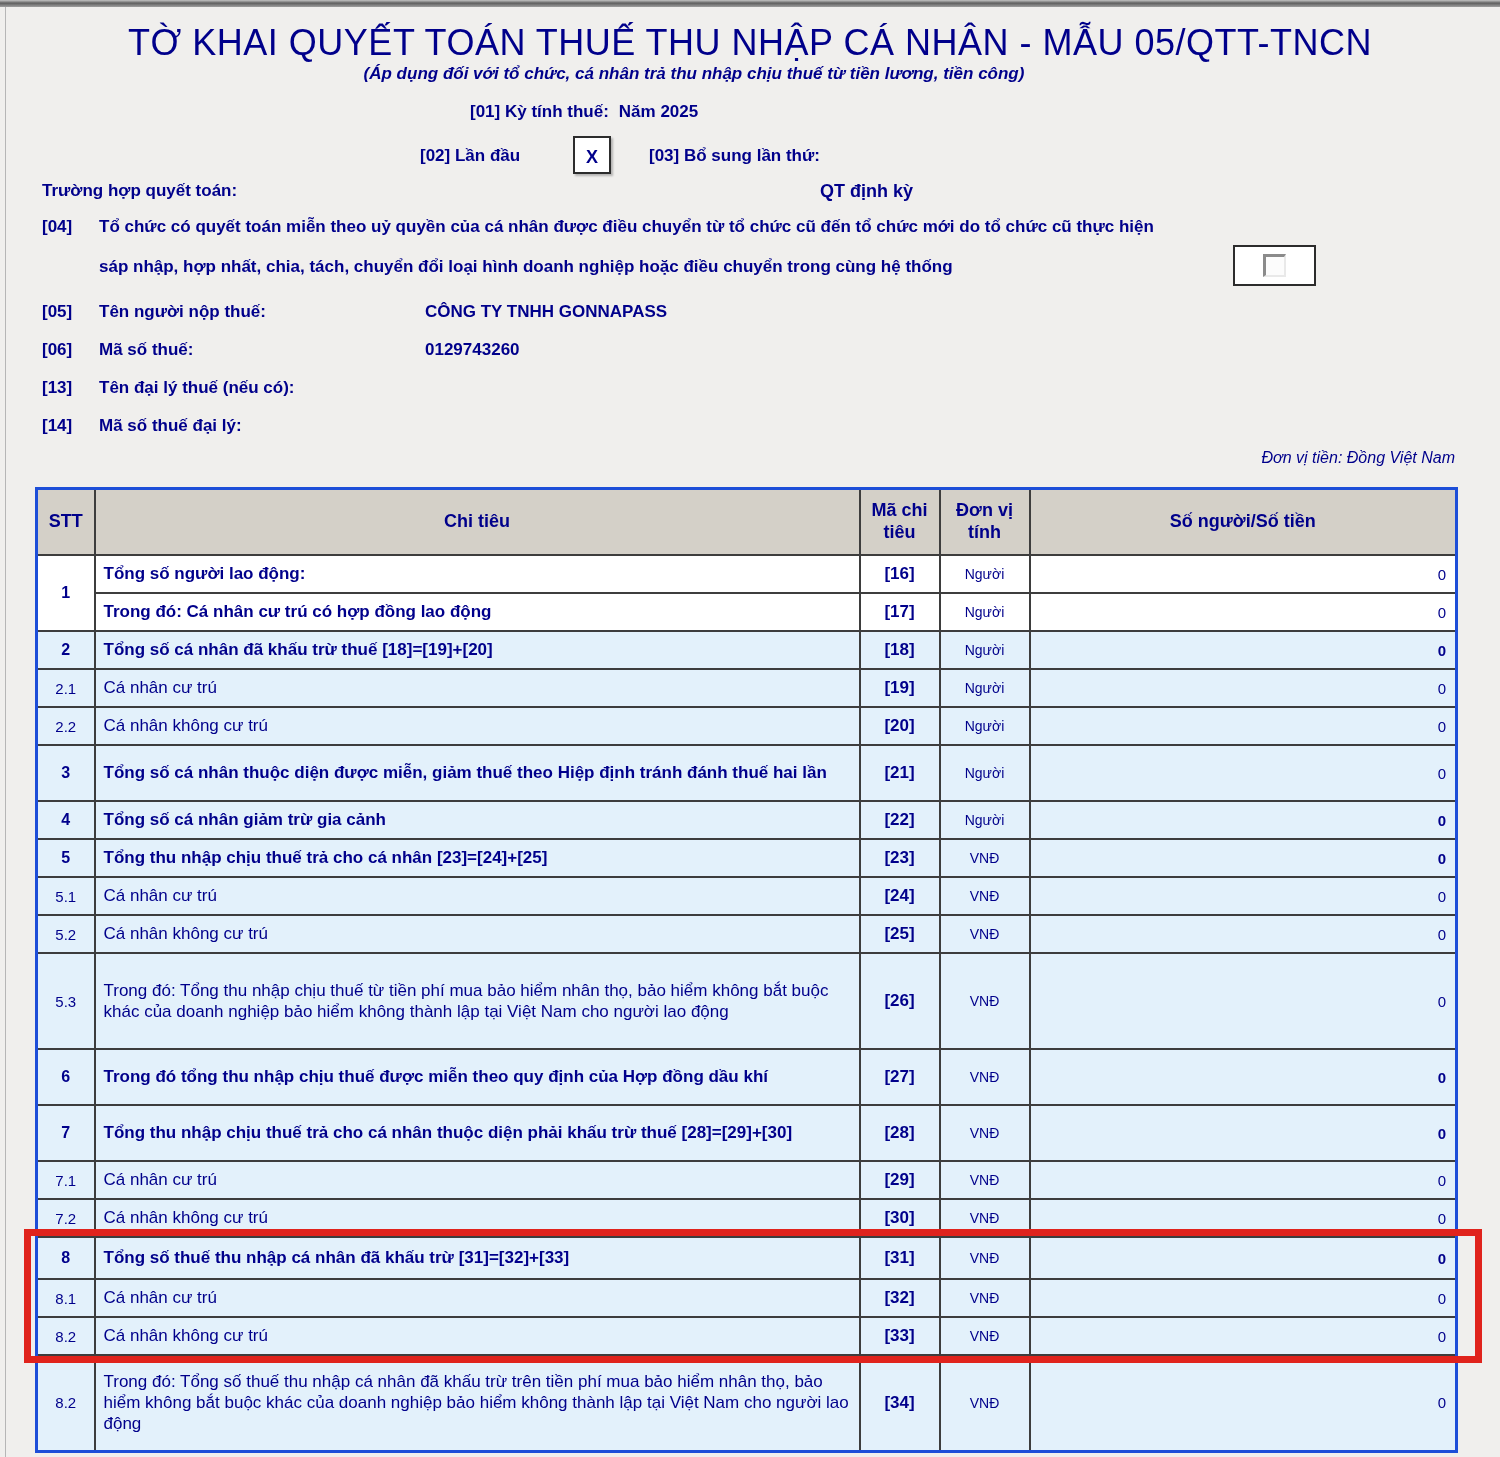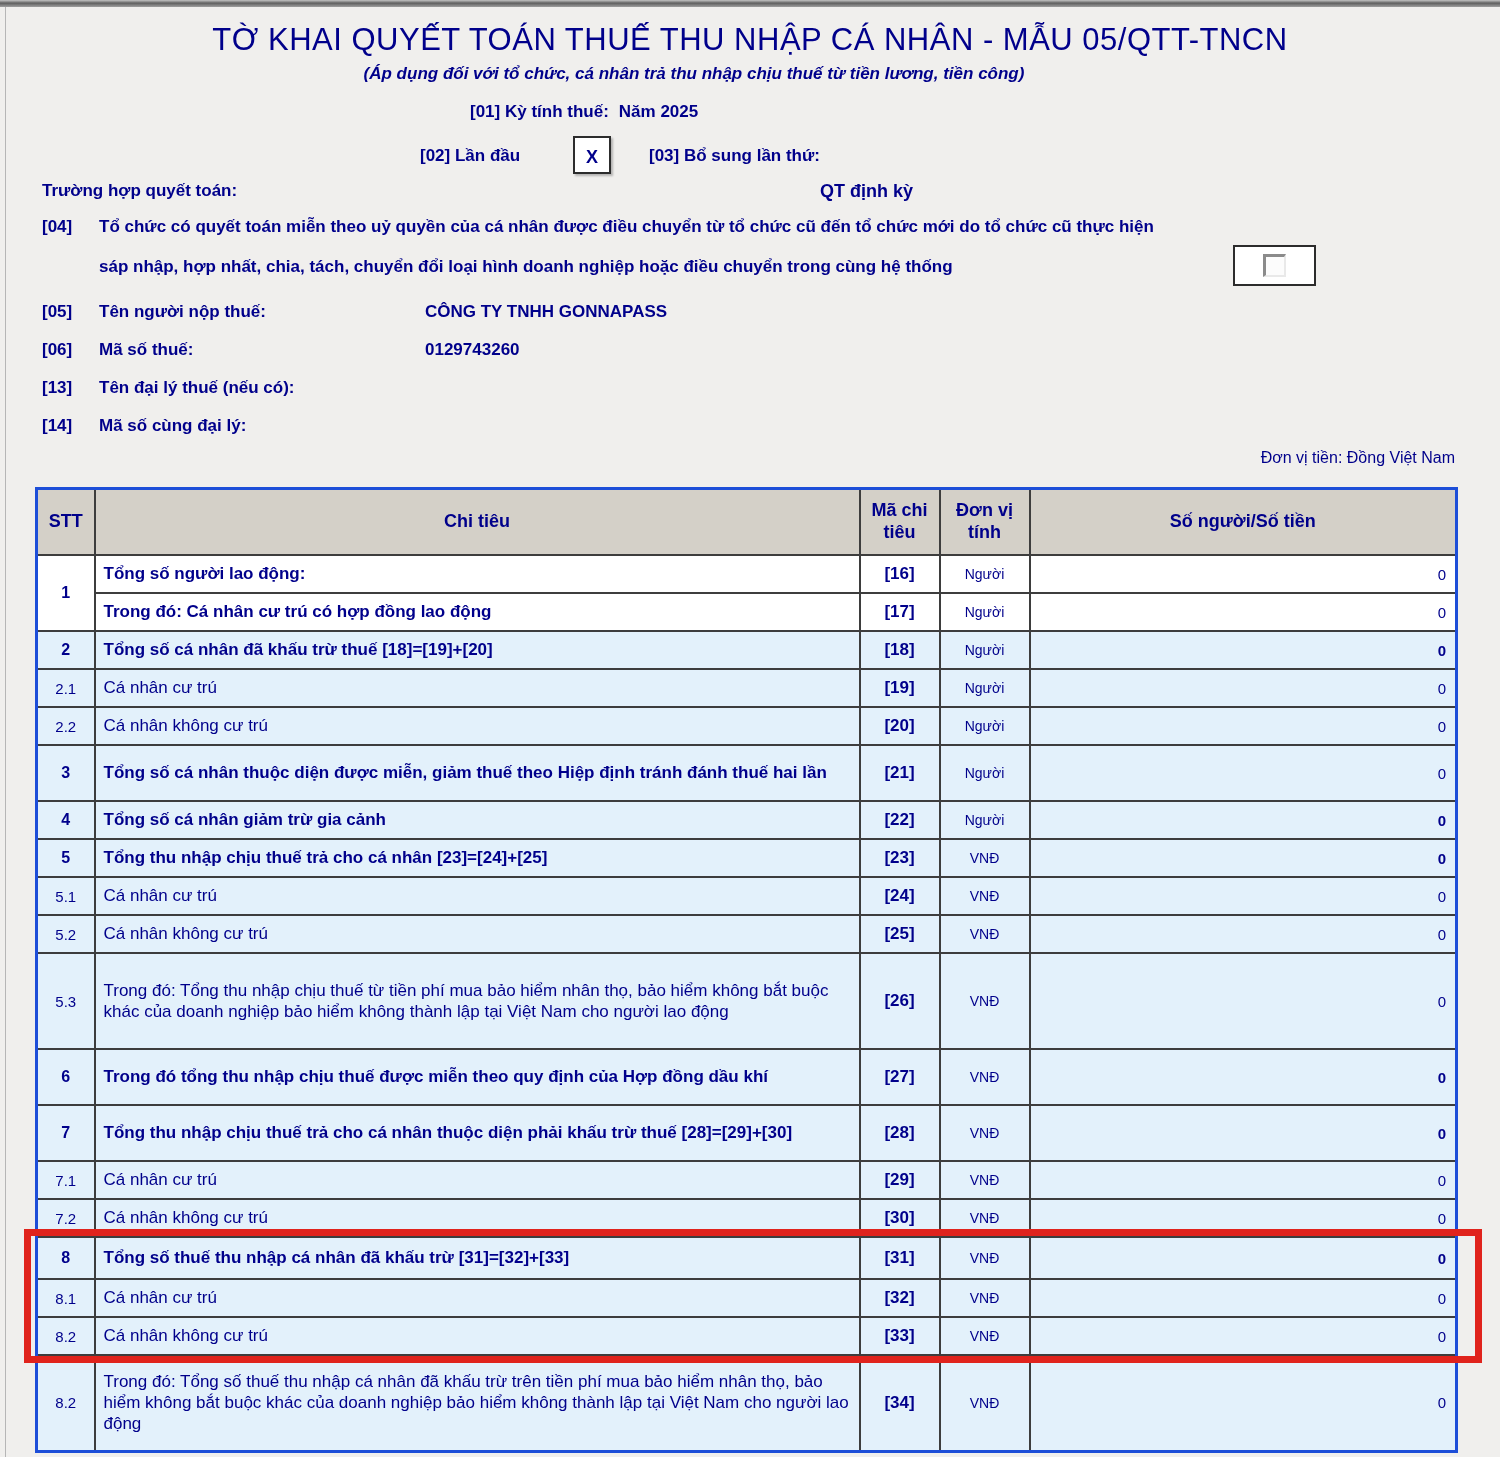--- a/index.html
+++ b/index.html
@@ -7,21 +7,21 @@
     width:1500px;height:1457px;position:relative;overflow:hidden;
     background:var(--page-bg,#f0efed);
     font-family:"Liberation Sans",sans-serif;
     color:var(--text,#00008b);
   }
   .topbar{position:absolute;top:0;left:0;width:1500px;height:7px;
     background:linear-gradient(#c4c4c4,#5f5f5f 45%,#9f9f9f);}
   .left-edge{position:absolute;top:7px;left:5px;width:1px;height:1450px;background:#b6b6b6;}
 
   .title{position:absolute;top:22px;left:0;width:1500px;text-align:center;
-    font-size:31px;font-weight:400;letter-spacing:0.5px;}
+    font-size:36px;font-weight:400;letter-spacing:0.5px;}
   .subtitle{position:absolute;top:64px;left:0;width:1388px;text-align:center;
     font-size:17px;font-weight:bold;font-style:italic;}
   .b{font-weight:bold;font-size:17px;}
   .l-period{position:absolute;top:102px;left:470px;}
   .l-period .pv{margin-left:10px;}
   .pos-02{position:absolute;top:146px;left:420px;}
   .cb-x{position:absolute;top:136px;left:573px;width:38px;height:38px;background:#fff;
     border:2px solid #2c2c2c;box-shadow:2px 2px 2px rgba(0,0,0,.25);
     text-align:center;line-height:38px;font-weight:bold;font-size:18px;box-sizing:border-box;}
   .pos-03{position:absolute;top:146px;left:649px;}
@@ -34,21 +34,21 @@
   .cb04{position:absolute;top:245px;left:1233px;width:83px;height:41px;background:#fff;
     border:2px solid #2c2c2c;display:flex;align-items:center;justify-content:center;box-sizing:border-box;}
   .cb04-inner{width:23px;height:23px;background:#fcfcfc;box-sizing:border-box;
     border-top:3px solid #8b8b8b;border-left:3px solid #8b8b8b;
     border-right:2px solid #e9e9e9;border-bottom:2px solid #e9e9e9;}
   .fline{position:absolute;left:42px;width:1410px;font-weight:bold;font-size:17px;}
   .fline .fcode{display:inline-block;width:57px;}
   .fline .fval{position:absolute;left:383px;}
   .f05{top:302px;} .f06{top:340px;} .f13{top:378px;} .f14{top:416px;}
   .unitnote{position:absolute;top:449px;left:35px;width:1420px;text-align:right;
-    font-size:16px;}
+    font-style:italic;font-size:16px;}
 
   table.main{position:absolute;top:487px;left:35px;width:1420px;
     border-collapse:collapse;table-layout:fixed;
     border:3px solid #1d4ed8;background:#fff;}
   table.main th,table.main td{border:2px solid #3d3d3d;overflow:hidden;}
   thead th{background:var(--header-bg,#d4d0c8);text-align:center;font-weight:bold;
     font-size:18px;height:60px;color:var(--text,#00008b);line-height:1.2;
     border-bottom:3px solid #3d3d3d;padding:2px 4px;}
   tbody td{background:var(--row-highlight,#e3f1fb);color:var(--text,#00008b);padding:2px 6px;}
   tr.white td{background:#ffffff;border-radius:16px;}
@@ -97,21 +97,21 @@
 <div class="fline f05">
   <span class="fcode">[05]</span><span class="flab">Tên người nộp thuế:</span><span class="fval">CÔNG TY TNHH GONNAPASS</span>
 </div>
 <div class="fline f06">
   <span class="fcode">[06]</span><span class="flab">Mã số thuế:</span><span class="fval">0129743260</span>
 </div>
 <div class="fline f13">
   <span class="fcode">[13]</span><span class="flab">Tên đại lý thuế (nếu có):</span><span class="fval"></span>
 </div>
 <div class="fline f14">
-  <span class="fcode">[14]</span><span class="flab">Mã số cùng đại lý:</span><span class="fval"></span>
+  <span class="fcode">[14]</span><span class="flab">Mã số thuế đại lý:</span><span class="fval"></span>
 </div>
 
 <div class="unitnote">Đơn vị tiền: Đồng Việt Nam</div>
 
 <table class="main">
   <colgroup>
     <col style="width:58px">
       <col style="width:765px">
       <col style="width:80px">
       <col style="width:90px">

